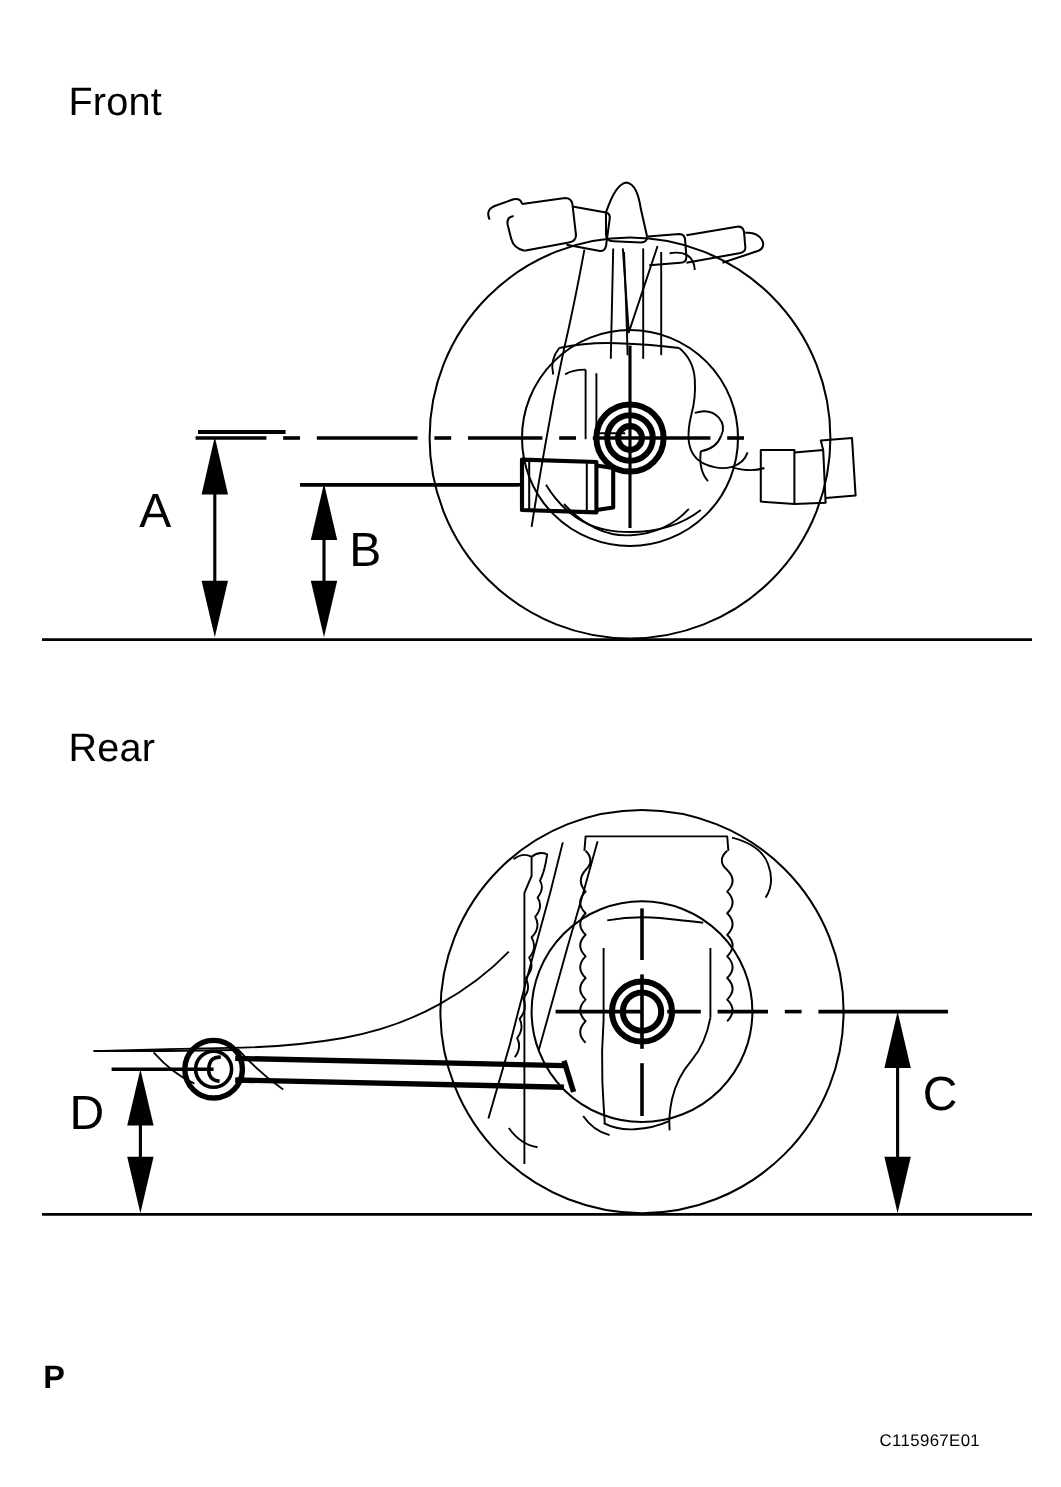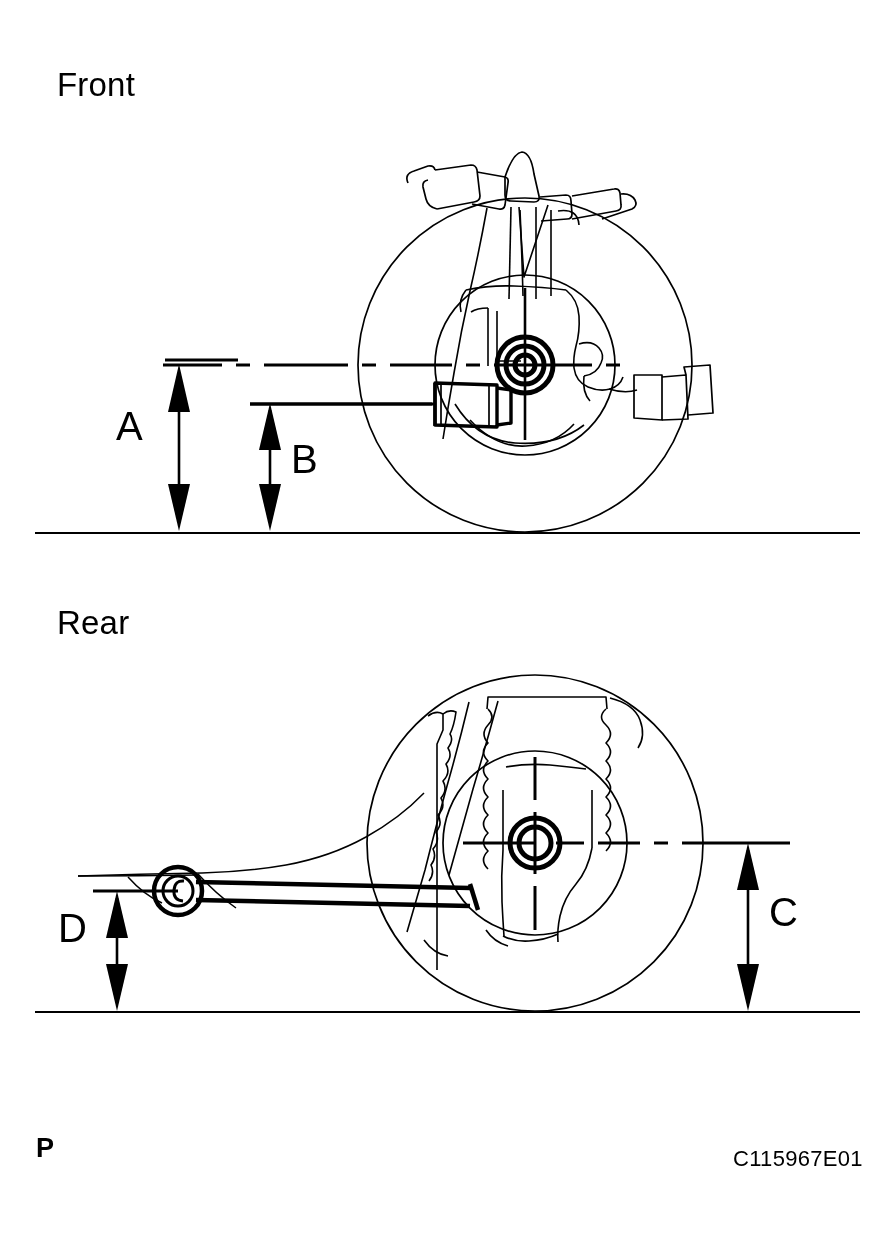--- a/index.html
+++ b/index.html
@@ -52,23 +52,23 @@
     left: 36px;
     top: 1133px;
     font-family: "Liberation Sans", sans-serif;
     font-size: 27px;
     font-weight: 700;
     color: #000000;
   }
   #drawing-code {
     position: absolute;
     left: 733px;
-    top: 1146px;
-    font-family: "Liberation Sans", sans-serif;
-    font-size: 22px;
+    top: 1192px;
+    font-family: "Liberation Sans", sans-serif;
+    font-size: 14px;
     font-weight: 400;
     color: #000000;
     letter-spacing: 0.3px;
     white-space: nowrap;
   }
   svg { display: block; }
 </style>
 </head>
 <body>
 

